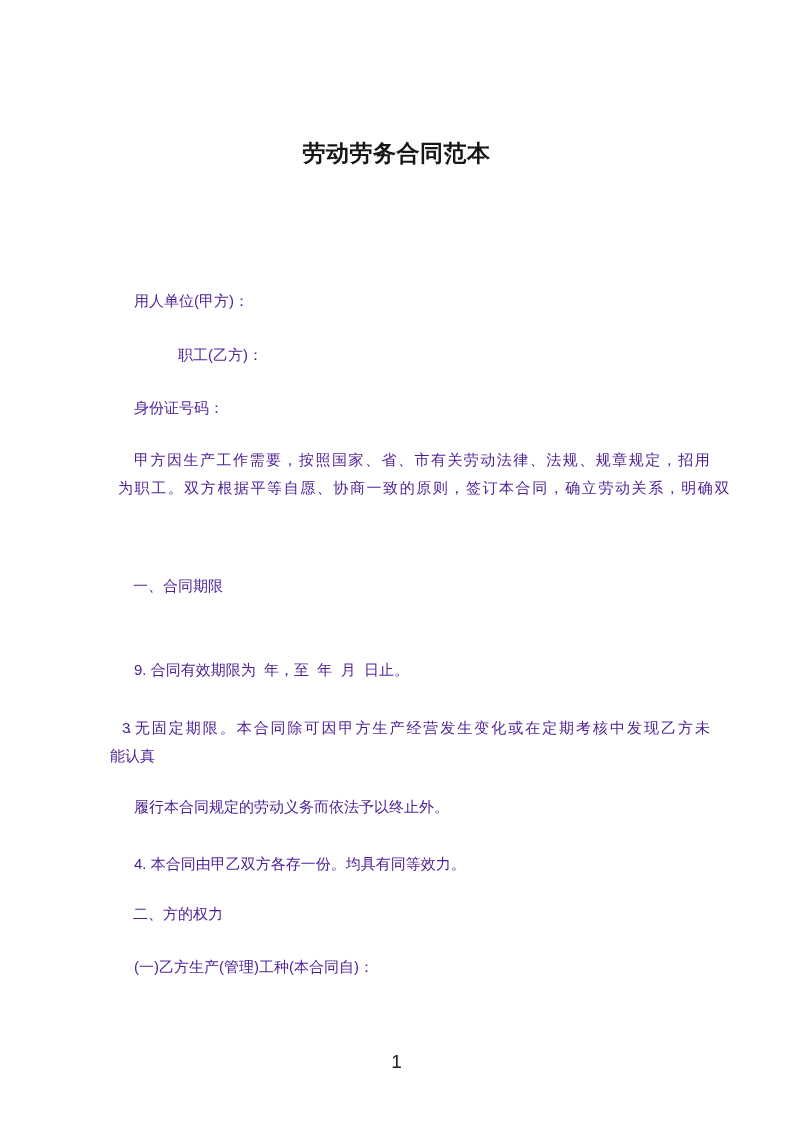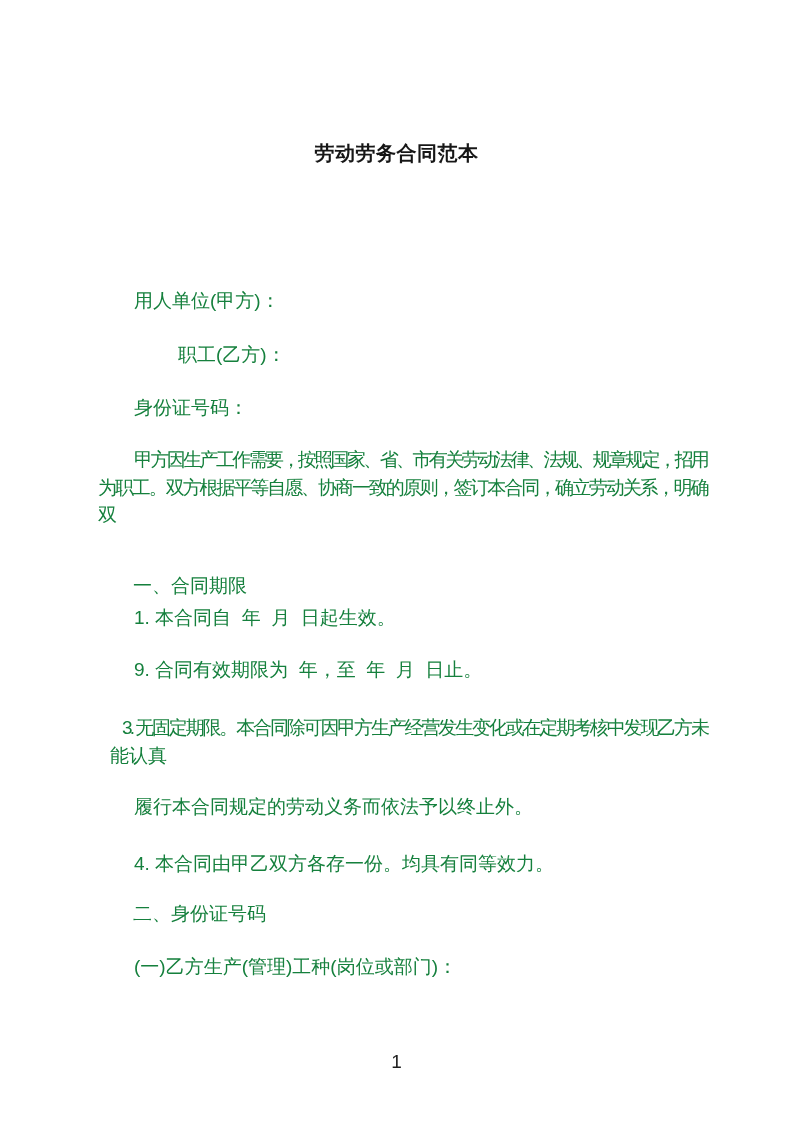--- a/index.html
+++ b/index.html
@@ -11,32 +11,32 @@
     position: relative;
     width: 793px;
     height: 1122px;
     background: #ffffff;
     font-family: "Liberation Sans", sans-serif;
     color: #1e1e1e;
     overflow: hidden;
   }
   .ln {
     position: absolute;
-    font-size: 19px;
+    font-size: 15px;
     line-height: 27px;
     white-space: pre;
-    color: #15803d;
+    color: #4c1d95;
   }
   .doc-title {
     position: absolute;
     top: 137px;
     left: 0;
     width: 793px;
     text-align: center;
-    font-size: 20px;
+    font-size: 23px;
     line-height: 32px;
     font-weight: 700;
     letter-spacing: 0.5px;
     color: #161616;
   }
   
   .just {
     white-space: normal;
     left: 98px;
     width: 609px;
@@ -46,21 +46,21 @@
   .tight1 { letter-spacing: -2.8px; }
   .tight2 { letter-spacing: -2.4px; }
   .tight3 { letter-spacing: -2.9px; }
   .ind { text-indent: 36px; }
   .ind-sm { text-indent: 24px; }
 
   .pos-f1   { top: 287px; left: 134px; }
   .pos-f2   { top: 341px; left: 134px; margin-left: 44px; }
   .pos-f3   { top: 394px; left: 134px; }
   .pos-i1   { top: 446px; }
-  .pos-i2   { top: 474px; }
+  .pos-i2   { top: 474px; margin-left: 20px; }
   .pos-i3   { top: 503px; left: 98px; }
   .pos-h1   { top: 572px; left: 133px; }
   .pos-s1a  { top: 604px; left: 134px; }
   .pos-s1b  { top: 656px; left: 134px; }
   .pos-s1c1 { top: 714px; }
   .pos-s1c2 { top: 742px; left: 98px; margin-left: 12px; }
   .pos-s1c3 { top: 793px; left: 134px; }
   .pos-s1d  { top: 850px; left: 134px; }
   .pos-h2   { top: 900px; left: 133px; }
   .pos-s2a  { top: 953px; left: 134px; }
@@ -89,31 +89,30 @@
 
   <div class="ln pos-f3">身份证号码：</div>
 
   <div class="ln just tight1 ind pos-i1">甲方因生产工作需要，按照国家、省、市有关劳动法律、法规、规章规定，招用</div>
 
   <div class="ln just tight2 pos-i2">为职工。双方根据平等自愿、协商一致的原则，签订本合同，确立劳动关系，明确双</div>
 
 
   <div class="ln pos-h1">一、合同期限</div>
 
-  <div class="ln pos-s1a">1. 本合同自  年  月  日起生效。</div>
 
   <div class="ln pos-s1b">9. 合同有效期限为  年，至  年  月  日止。</div>
 
   <div class="ln just tight3 ind-sm pos-s1c1">3. 无固定期限。本合同除可因甲方生产经营发生变化或在定期考核中发现乙方未</div>
 
   <div class="ln pos-s1c2">能认真</div>
 
   <div class="ln pos-s1c3">履行本合同规定的劳动义务而依法予以终止外。</div>
 
   <div class="ln pos-s1d">4. 本合同由甲乙双方各存一份。均具有同等效力。</div>
 
-  <div class="ln pos-h2">二、身份证号码</div>
+  <div class="ln pos-h2">二、方的权力</div>
 
-  <div class="ln pos-s2a">(一)乙方生产(管理)工种(岗位或部门)：</div>
+  <div class="ln pos-s2a">(一)乙方生产(管理)工种(本合同自)：</div>
 
   <div class="page-number">1</div>
 
 </div>
 
 </body></html>

